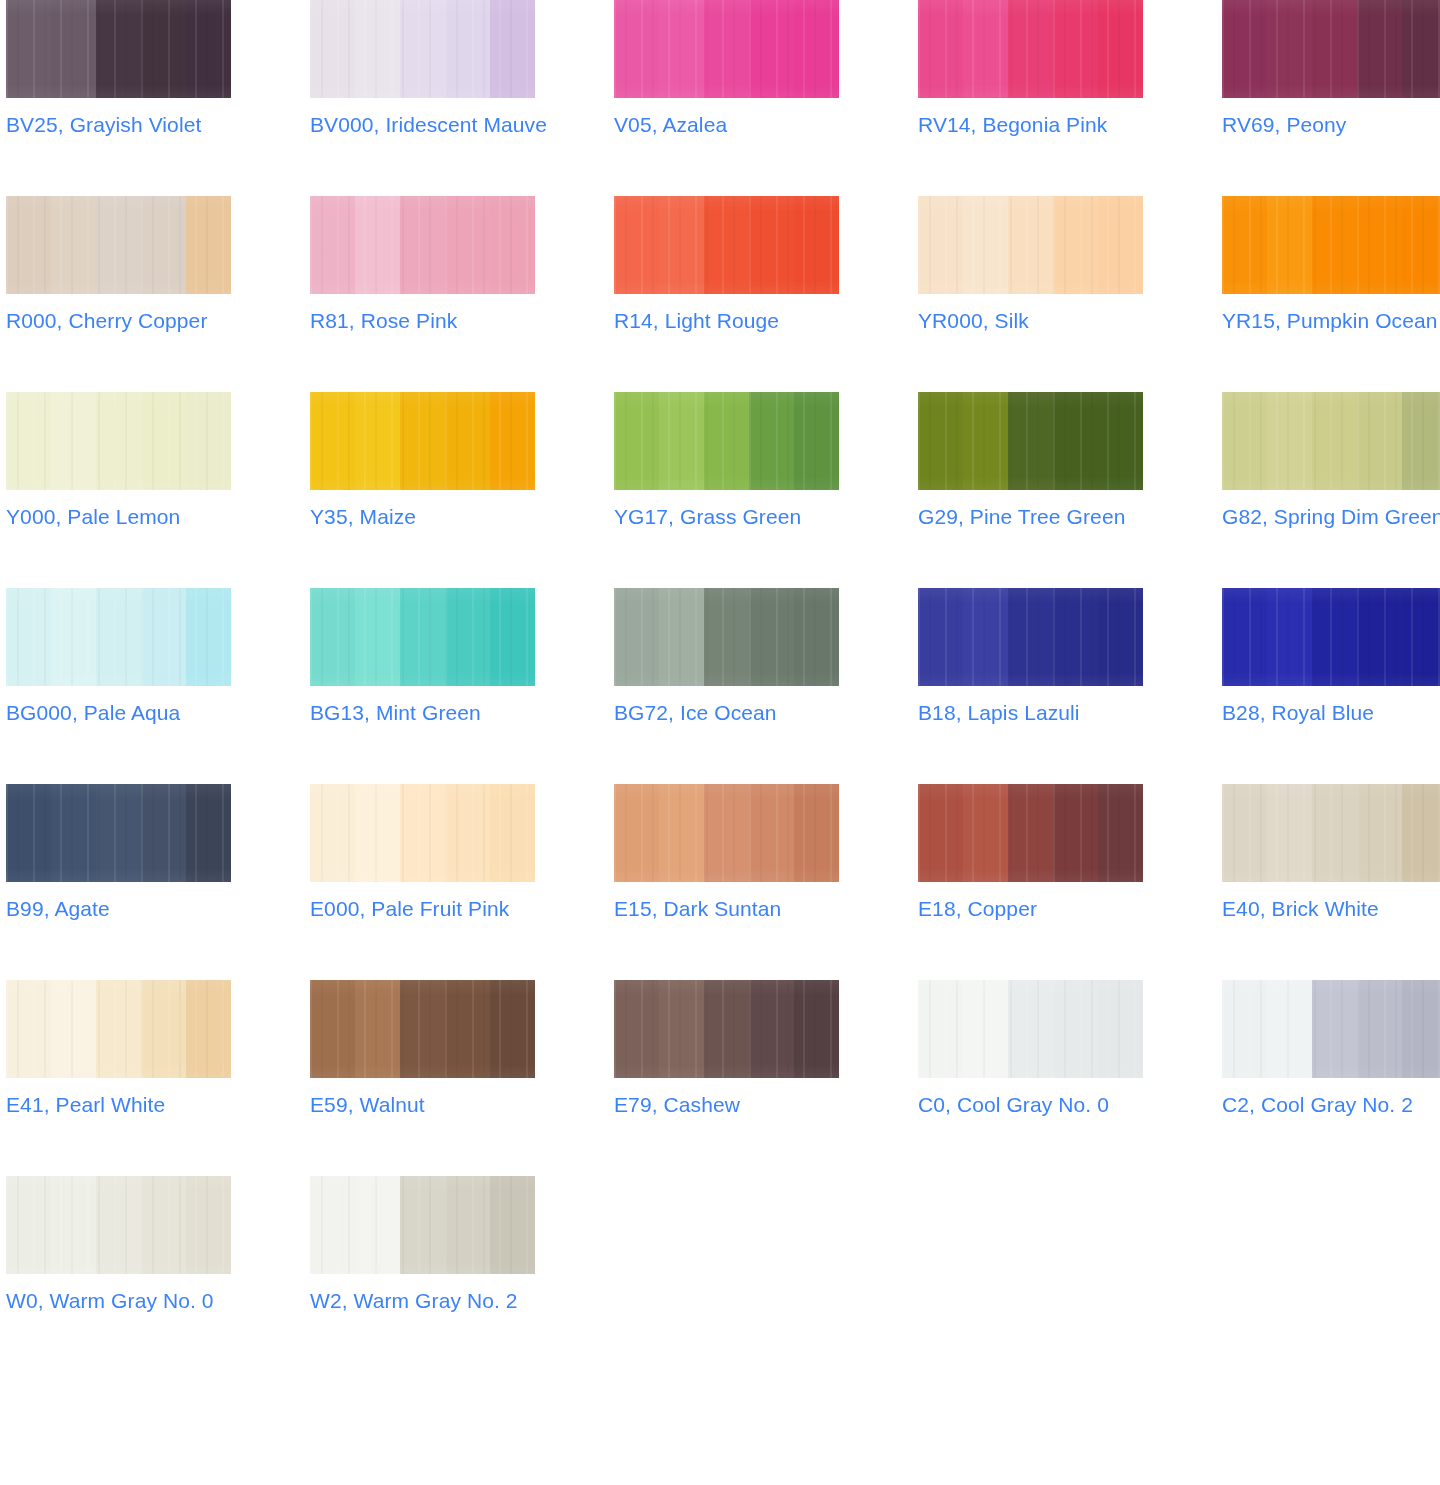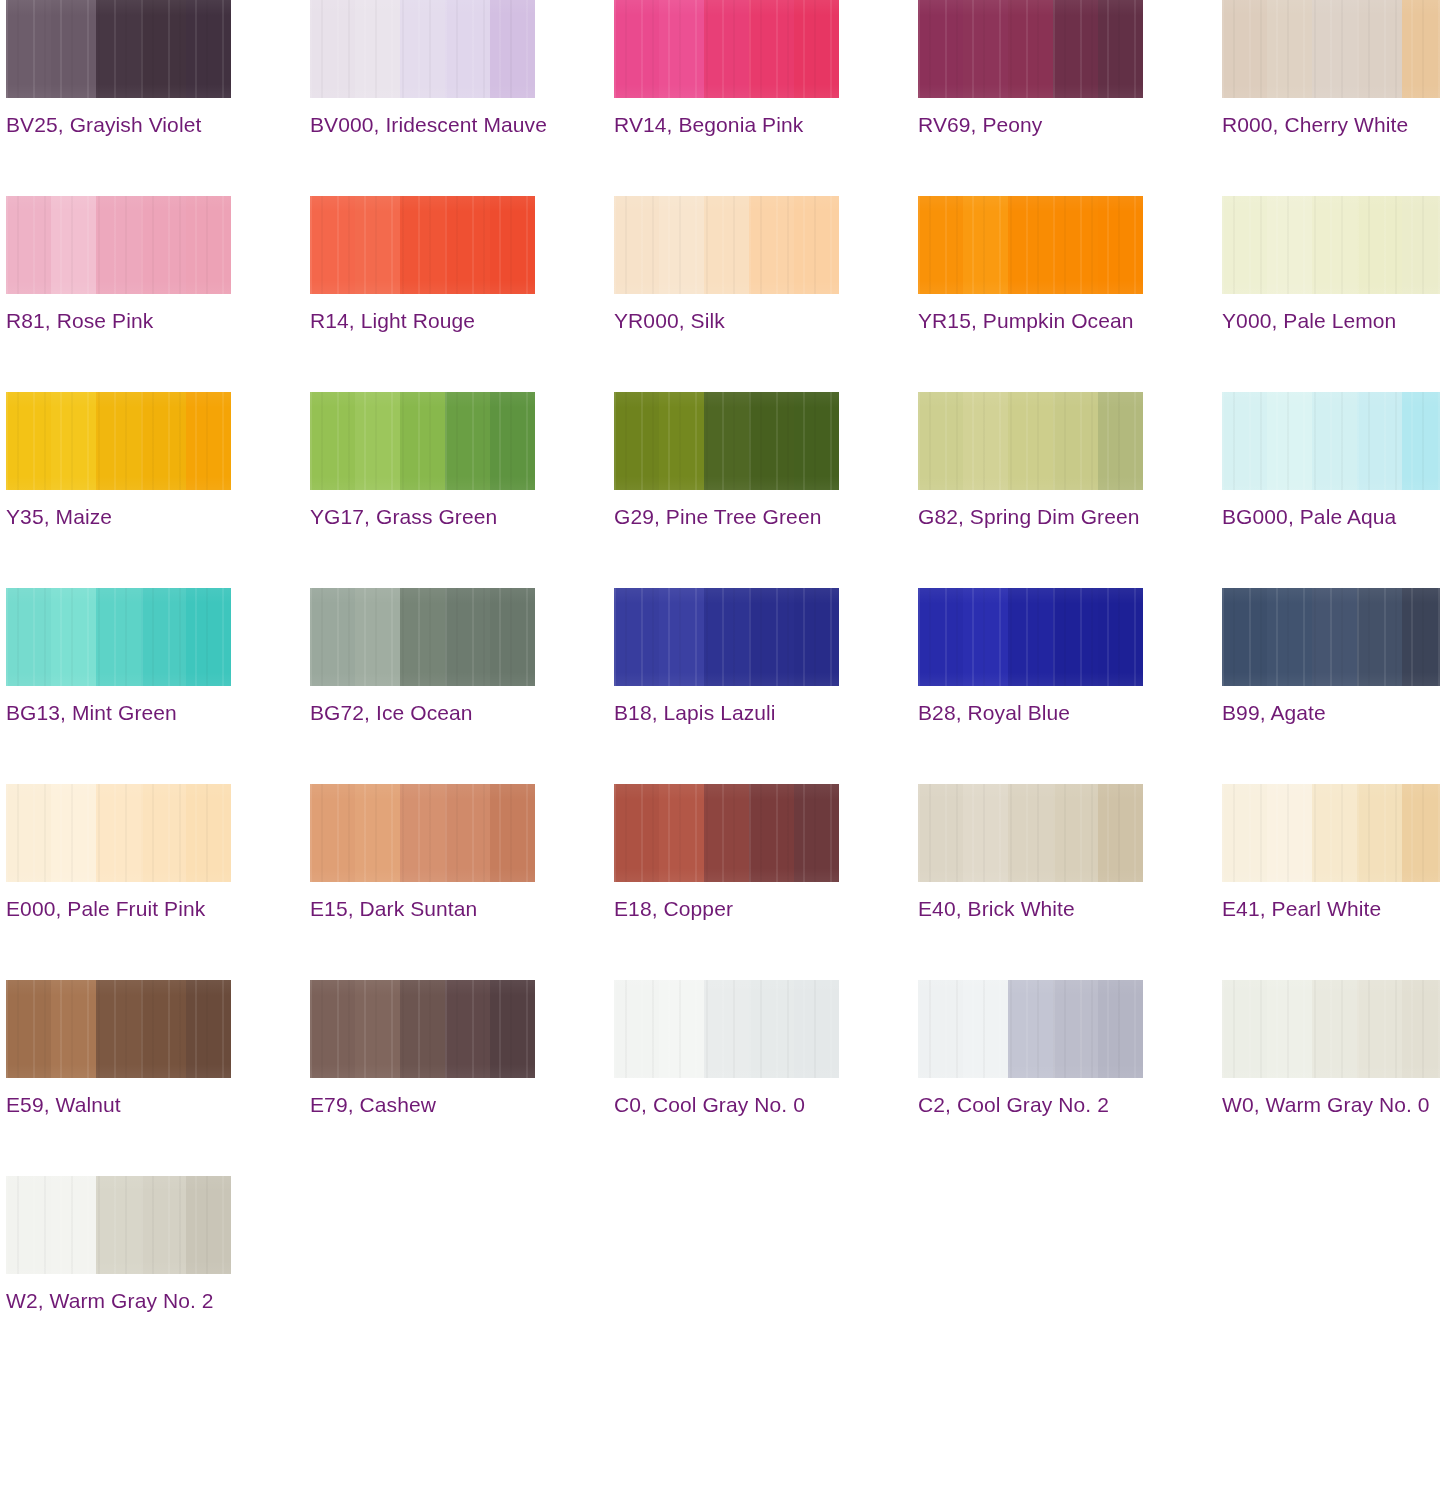--- a/index.html
+++ b/index.html
@@ -72,21 +72,21 @@
       rgba(255,255,255,0.0) 86%,
       rgba(255,255,255,0.05) 100%);
   }
   .swatch-label {
     position: absolute;
     left: 0;
     top: 112px;
     width: 260px;
     font-size: 21px;
     line-height: 26px;
-    color: #701a75;
+    color: #3b82f6;
     letter-spacing: 0.1px;
     white-space: nowrap;
   }
 </style>
 </head>
 <body>
 
 <main id="chart-grid">
     <div class="swatch-cell">
       <div class="swatch-chip">
@@ -112,20 +112,34 @@
           <div class="swatch-band" style="background: rgb(211, 191, 226);"></div>
         </div>
         <div class="swatch-texture"></div>
         <div class="swatch-sheen"></div>
       </div>
       <div class="swatch-label">BV000, Iridescent Mauve</div>
     </div>
     <div class="swatch-cell">
       <div class="swatch-chip">
         <div class="swatch-bands">
+          <div class="swatch-band" style="background: rgb(234, 89, 166);"></div>
+          <div class="swatch-band" style="background: rgb(236, 91, 168);"></div>
+          <div class="swatch-band" style="background: rgb(234, 74, 158);"></div>
+          <div class="swatch-band" style="background: rgb(233, 63, 153);"></div>
+          <div class="swatch-band" style="background: rgb(232, 60, 150);"></div>
+        </div>
+        <div class="swatch-texture"></div>
+        <div class="swatch-sheen"></div>
+      </div>
+      <div class="swatch-label">V05, Azalea</div>
+    </div>
+    <div class="swatch-cell">
+      <div class="swatch-chip">
+        <div class="swatch-bands">
           <div class="swatch-band" style="background: rgb(234, 74, 142);"></div>
           <div class="swatch-band" style="background: rgb(236, 80, 147);"></div>
           <div class="swatch-band" style="background: rgb(232, 63, 119);"></div>
           <div class="swatch-band" style="background: rgb(232, 58, 108);"></div>
           <div class="swatch-band" style="background: rgb(231, 54, 99);"></div>
         </div>
         <div class="swatch-texture"></div>
         <div class="swatch-sheen"></div>
       </div>
       <div class="swatch-label">RV14, Begonia Pink</div>
@@ -149,21 +163,21 @@
         <div class="swatch-bands">
           <div class="swatch-band" style="background: rgb(221, 205, 189);"></div>
           <div class="swatch-band" style="background: rgb(223, 210, 195);"></div>
           <div class="swatch-band" style="background: rgb(221, 210, 200);"></div>
           <div class="swatch-band" style="background: rgb(220, 208, 197);"></div>
           <div class="swatch-band" style="background: rgb(233, 198, 155);"></div>
         </div>
         <div class="swatch-texture"></div>
         <div class="swatch-sheen"></div>
       </div>
-      <div class="swatch-label">R000, Cherry White</div>
+      <div class="swatch-label">R000, Cherry Copper</div>
     </div>
     <div class="swatch-cell">
       <div class="swatch-chip">
         <div class="swatch-bands">
           <div class="swatch-band" style="background: rgb(238, 178, 198);"></div>
           <div class="swatch-band" style="background: rgb(242, 191, 208);"></div>
           <div class="swatch-band" style="background: rgb(237, 168, 189);"></div>
           <div class="swatch-band" style="background: rgb(237, 164, 185);"></div>
           <div class="swatch-band" style="background: rgb(237, 162, 182);"></div>
         </div>

